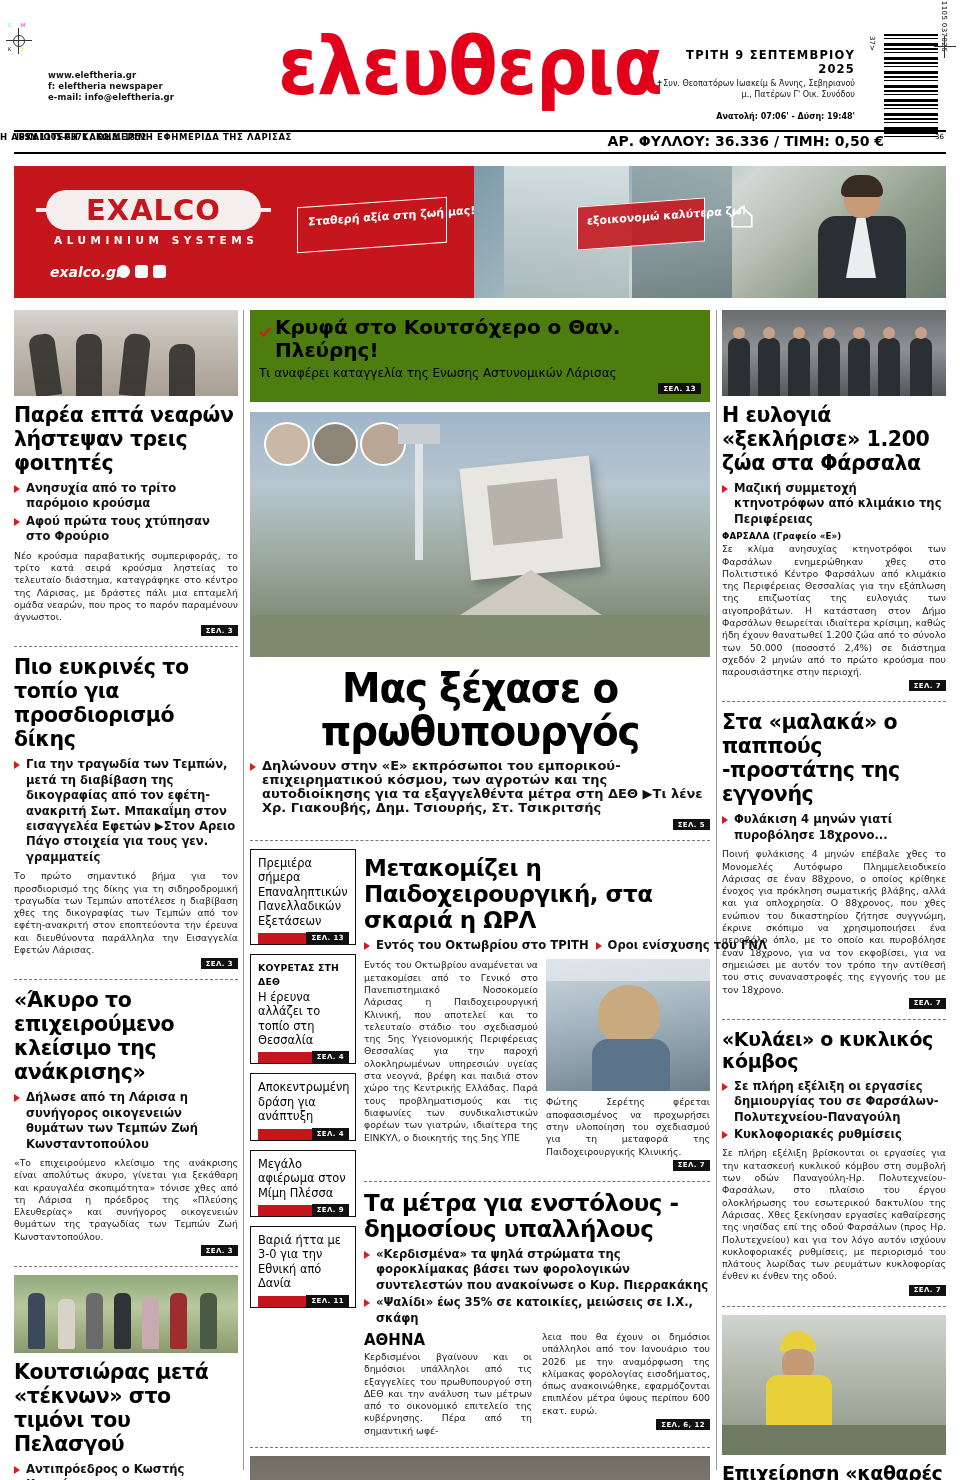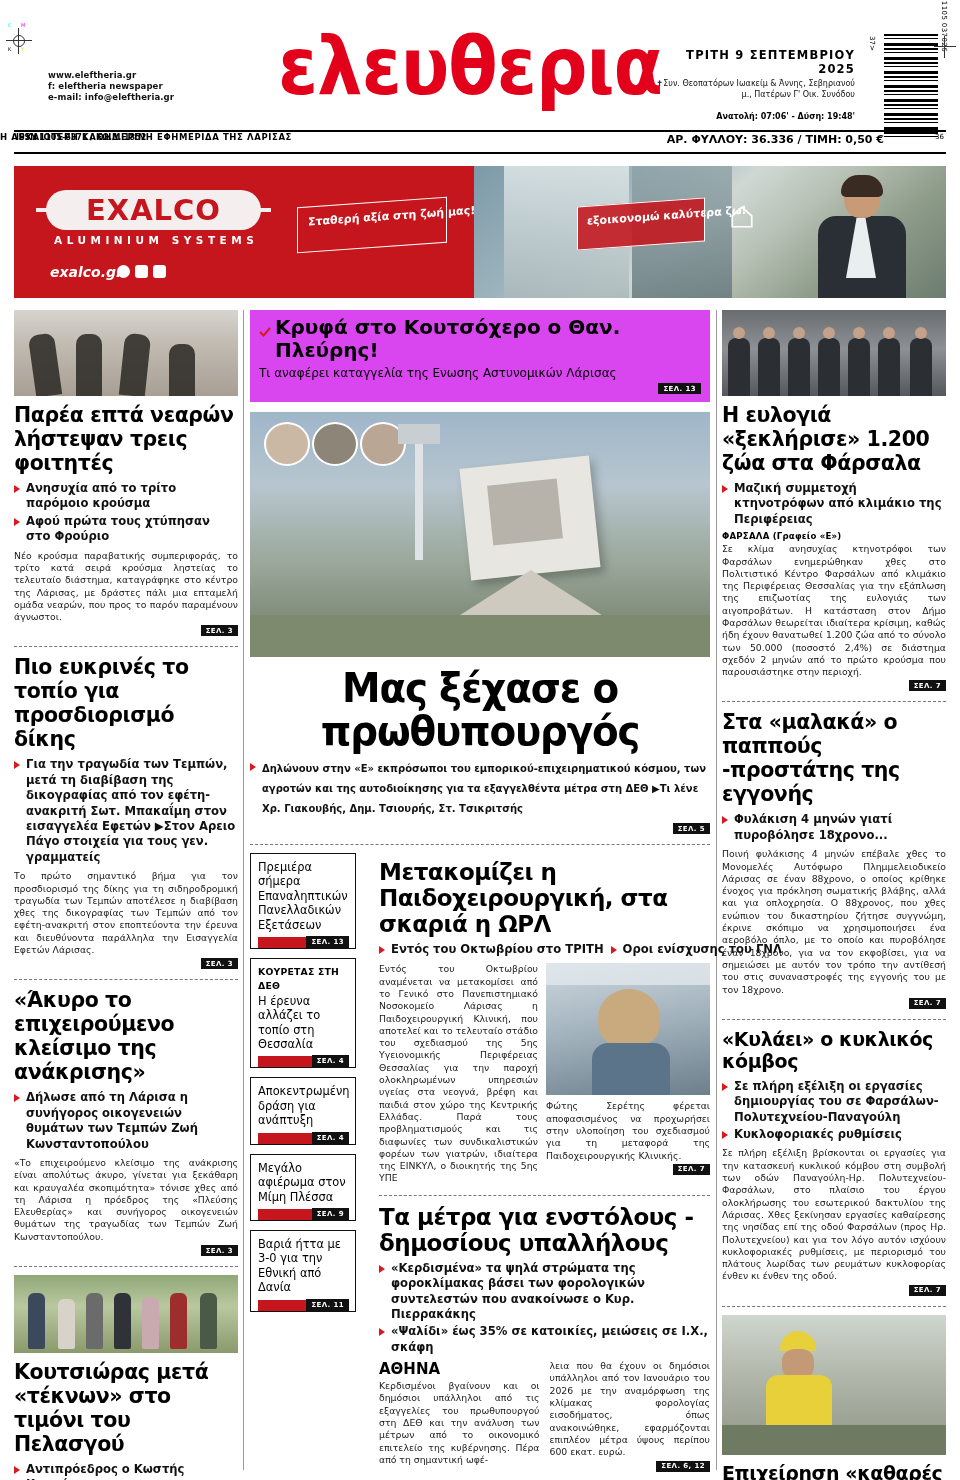--- a/index.html
+++ b/index.html
@@ -42,21 +42,21 @@
   .bc-txt{position:absolute;right:-2px;top:18px;font-size:7px;transform:rotate(90deg);transform-origin:right top;white-space:nowrap;letter-spacing:.4px;}
   .bc-num{position:absolute;left:0;top:2px;font-size:7px;transform:rotate(90deg);transform-origin:left top;}
   .reg-mark2{position:absolute;right:4px;top:36px;width:22px;height:22px;}
   .reg-mark2:after{content:"";position:absolute;left:10px;top:0;width:1px;height:22px;background:#333;}
   .reg-mark2:before{content:"";position:absolute;left:0;top:10px;width:22px;height:1px;background:#333;}
 
   .rule-row{position:absolute;left:14px;right:14px;top:130px;border-top:2px solid #000;}
   .rule-row2{position:absolute;left:14px;right:14px;top:152px;border-top:2px solid #000;}
   .issn{position:absolute;left:16px;top:133px;font-size:8px;font-weight:700;}
   .slogan{position:absolute;left:0;right:0;top:132px;font-size:8.5px;font-weight:800;letter-spacing:.6px;}
-  .issue{position:absolute;right:76px;top:133px;font-size:11px;font-weight:700;}
+  .issue{position:absolute;right:76px;top:133px;font-size:14px;font-weight:700;}
   .sidecode{position:absolute;right:16px;top:133px;font-size:7px;}
 
   
   .ad-banner{position:absolute;left:14px;top:166px;width:932px;height:132px;background:#c4161c;overflow:hidden;}
   .ad-left{position:absolute;left:0;top:0;width:460px;height:132px;background:#c4161c;}
   .exalco-pill{position:absolute;left:32px;top:24px;width:215px;height:40px;background:#f4eeee;border-radius:20px;display:flex;align-items:center;justify-content:center;}
   .exalco-pill span{font-weight:900;font-size:29px;color:#c4161c;letter-spacing:1px;}
   .pill-dash-l{position:absolute;left:22px;top:42px;width:12px;height:4px;background:#f4eeee;}
   .pill-dash-r{position:absolute;left:245px;top:42px;width:12px;height:4px;background:#f4eeee;}
   .alu-sys{position:absolute;left:40px;top:68px;font-size:10.5px;font-weight:800;color:#fff;letter-spacing:4.5px;text-align:center;}
@@ -104,21 +104,21 @@
   .ph-group .p{position:absolute;bottom:4px;width:17px;height:56px;border-radius:6px 6px 2px 2px;}
   .ph-officials{height:86px;background:linear-gradient(180deg,#6a6d70 0%,#8d9094 45%,#54585c 100%);}
   .ph-officials .p{position:absolute;bottom:0;width:22px;height:58px;background:#2b2f33;border-radius:8px 8px 0 0;}
   .ph-officials .p i{position:absolute;left:5px;top:-11px;width:12px;height:12px;border-radius:50%;background:#c4a189;}
   .ph-worker{height:140px;background:linear-gradient(180deg,#cfd6cf 0%,#b3b9ac 40%,#8d9384 100%);}
   .ph-kid{height:132px;background:linear-gradient(170deg,#cfd8de 0%,#9fb0bb 50%,#6d7f8b 100%);}
   .ph-parliament{height:182px;background:linear-gradient(180deg,#6f6a63 0%,#8c857b 30%,#59544d 70%,#3d3933 100%);}
   .ph-main{height:245px;background:linear-gradient(180deg,#9fb6c9 0%,#b7c6cf 30%,#9aa79a 62%,#6d7a63 100%);}
 
   
-  .topbox{background:#d946ef;padding:6px 9px 8px;position:relative;}
+  .topbox{background:#4d7c0f;padding:6px 9px 8px;position:relative;}
   .topbox h3{font-weight:900;font-size:20px;line-height:23px;padding-left:16px;position:relative;}
   .check{position:absolute;left:0;top:4px;width:12px;height:12px;}
   .check svg{width:12px;height:12px;}
   .topbox p{font-size:12px;line-height:16px;margin-top:3px;font-weight:500;}
 
   .mega{font-weight:900;font-size:40px;line-height:43px;letter-spacing:-1.2px;text-align:center;margin:10px 0 6px;transform:scaleX(.97);}
   .mega2{font-weight:900;font-size:23px;line-height:26px;letter-spacing:-.5px;margin:6px 0 5px;}
 
   
   .sb{border:1px solid #111;margin-bottom:9px;padding:6px 7px 0;position:relative;}
@@ -294,27 +294,27 @@
           <div style="position:absolute;left:62px;top:10px;width:46px;height:44px;border-radius:50%;background:#8e8579;border:2px solid #fff"></div>
           <div style="position:absolute;left:110px;top:10px;width:46px;height:44px;border-radius:50%;background:#b9a694;border:2px solid #fff"></div>
           <div style="position:absolute;left:165px;top:18px;width:8px;height:130px;background:#dfe3e6"></div>
           <div style="position:absolute;left:148px;top:12px;width:42px;height:20px;background:#c9ced2"></div>
           <div style="position:absolute;left:215px;top:50px;width:130px;height:112px;background:#e8e6e1;transform:rotate(-6deg);box-shadow:4px 6px 10px rgba(0,0,0,.25)"></div>
           <div style="position:absolute;left:240px;top:70px;width:70px;height:60px;background:#b7b3ab;transform:rotate(-6deg)"></div>
           <div style="position:absolute;left:196px;top:158px;width:170px;height:54px;background:#cfcabf;clip-path:polygon(50% 0,100% 100%,0 100%)"></div>
           <div style="position:absolute;left:0;bottom:0;width:100%;height:42px;background:#7d8a6e"></div>
         </div>
         <div class="mega">Μας ξέχασε ο πρωθυπουργός</div>
-        <div class="bul" style="font-size:10px;line-height:20px">Δηλώνουν στην «Ε» εκπρόσωποι του εμπορικού-επιχειρηματικού κόσμου, των αγροτών και της αυτοδιοίκησης για τα εξαγγελθέντα μέτρα στη ΔΕΘ ▶Τι λένε Χρ. Γιακουβής, Δημ. Τσιουρής, Στ. Τσικριτσής</div>
+        <div class="bul" style="font-size:13px;line-height:14px">Δηλώνουν στην «Ε» εκπρόσωποι του εμπορικού-επιχειρηματικού κόσμου, των αγροτών και της αυτοδιοίκησης για τα εξαγγελθέντα μέτρα στη ΔΕΘ ▶Τι λένε Χρ. Γιακουβής, Δημ. Τσιουρής, Στ. Τσικριτσής</div>
         <span class="pg">ΣΕΛ. 5</span>
         <div style="clear:both"></div>
         <div class="dash"></div>
       </div>
 
-      <div style="display:flex;gap:23px">
+      <div style="display:flex;gap:8px">
 
         <div style="width:106px;flex:0 0 106px">
           <div class="sb">
             <div class="t">Πρεμιέρα σήμερα Επαναληπτικών Πανελλαδικών Εξετάσεων</div>
             <div class="bar">
               <span class="pg">ΣΕΛ. 13</span>
             </div>
           </div>
           <div class="sb">
             <div class="t"><b>ΚΟΥΡΕΤΑΣ ΣΤΗ ΔΕΘ</b><span>Η έρευνα αλλάζει το τοπίο στη Θεσσαλία</span></div>

